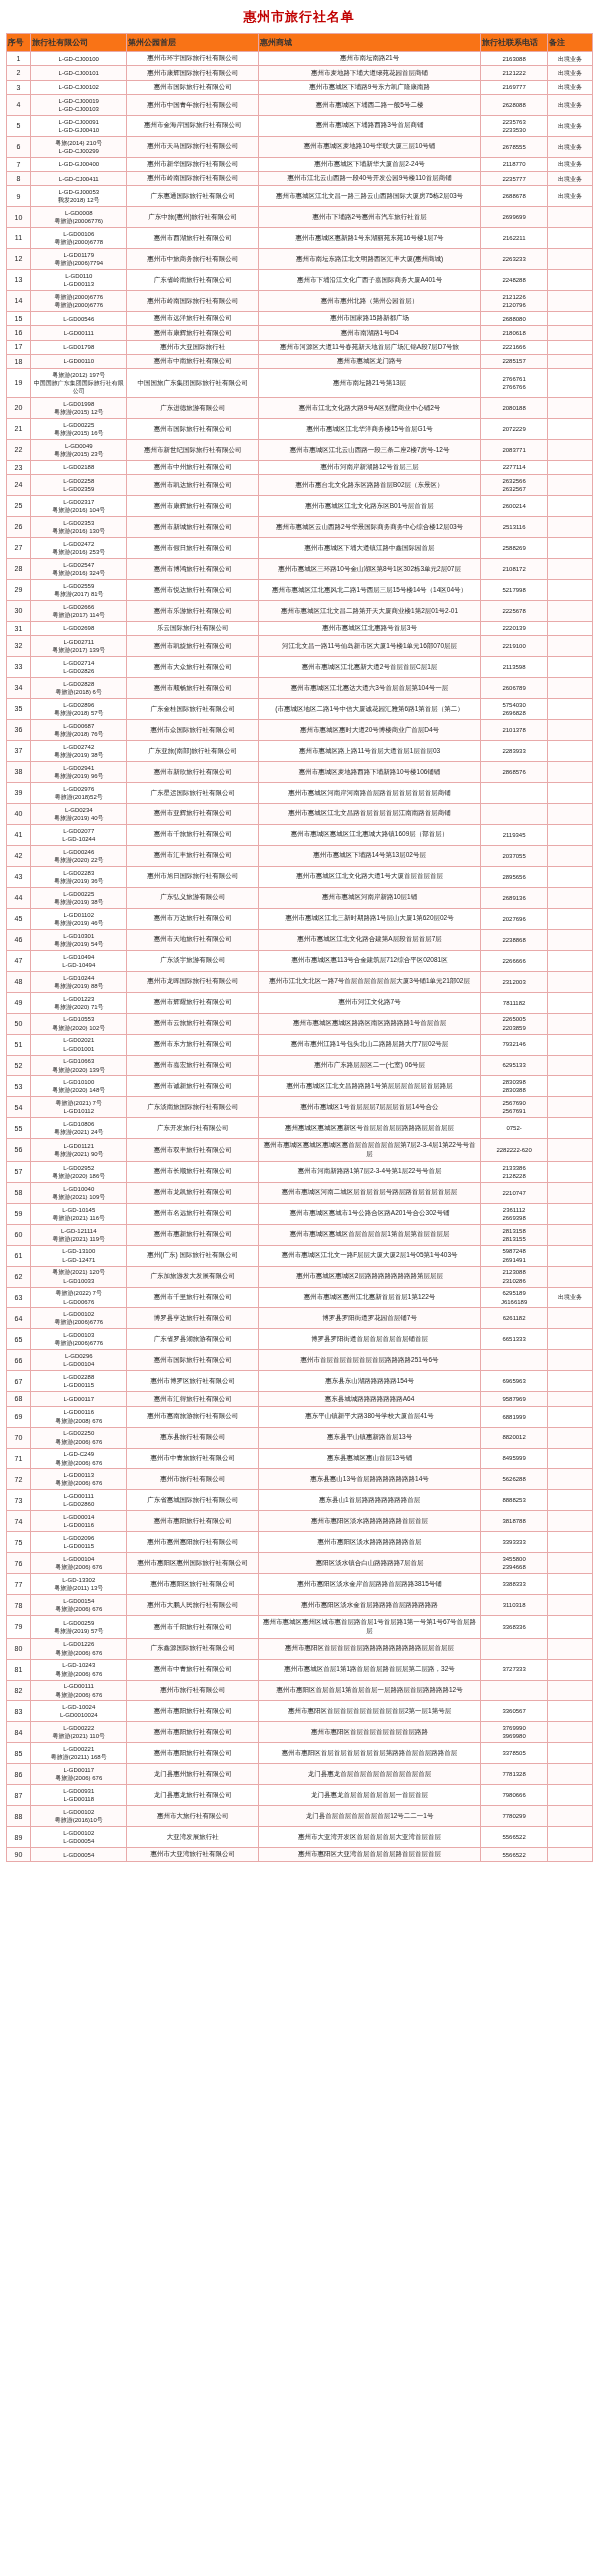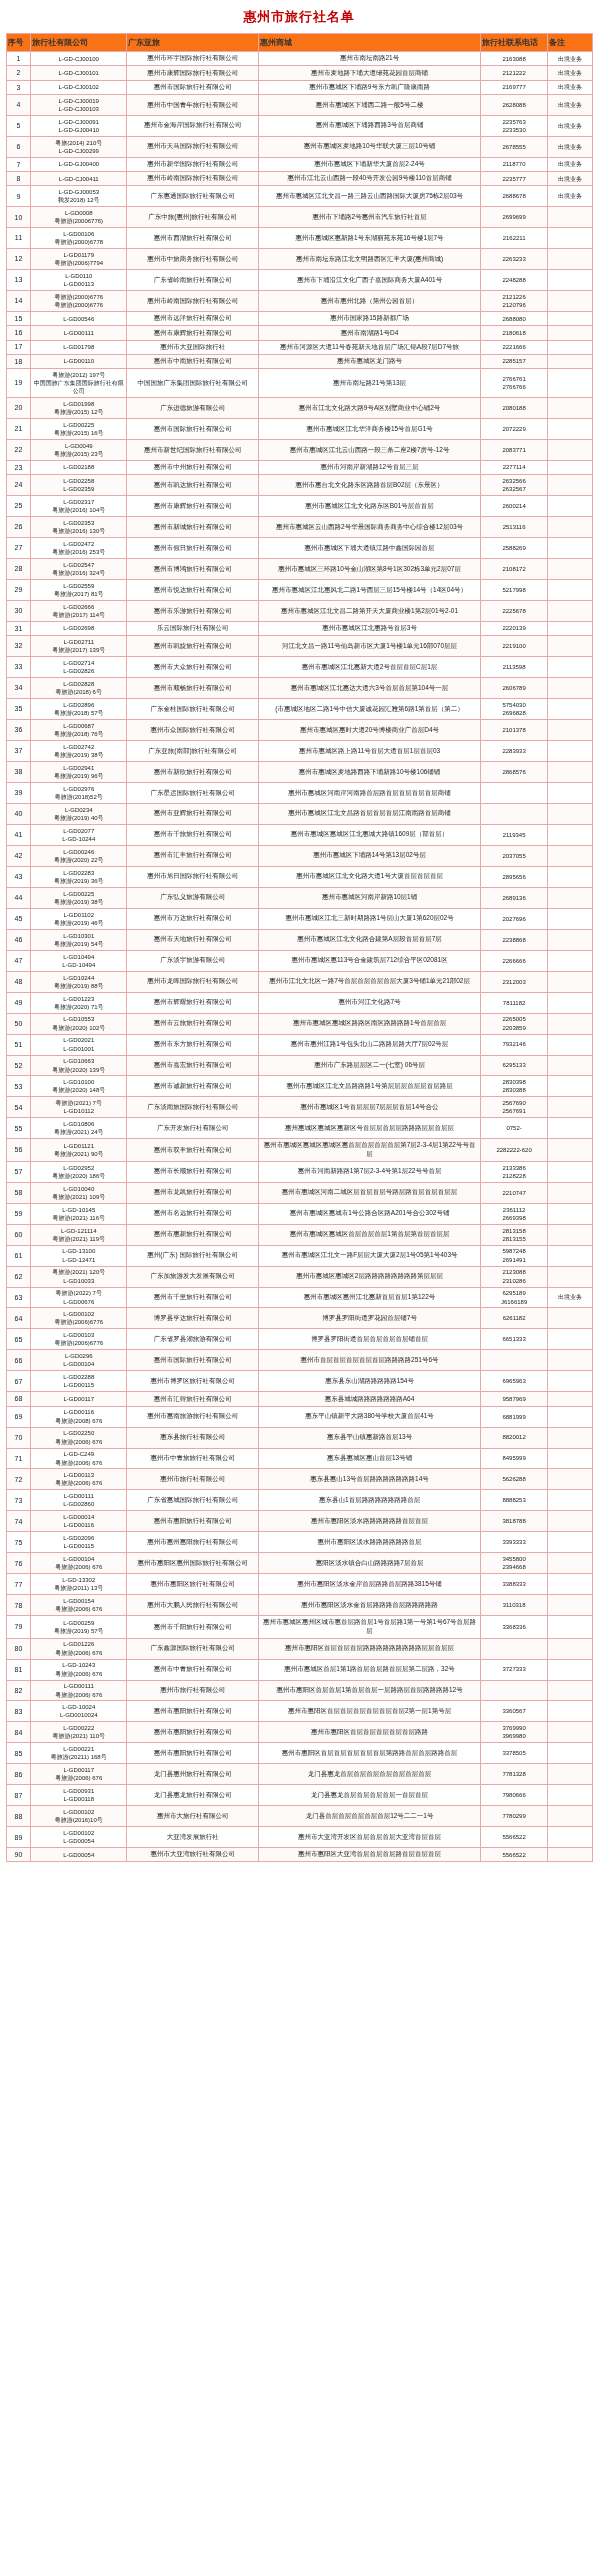--- a/index.html
+++ b/index.html
@@ -68,21 +68,21 @@
         <col class="c1">
         <col class="c2">
         <col class="c3">
         <col class="c4">
         <col class="c5">
     </colgroup>
     <thead>
       <tr>
         <th>序号</th>
         <th>旅行社有限公司</th>
-        <th>广东亚旅</th>
+        <th>第州公园首层</th>
         <th>惠州商城</th>
         <th>旅行社联系电话</th>
         <th>备注</th>
       </tr>
     </thead>
     <tbody>
         <tr>
           <td class="idx">1</td>
           <td class="lic">L-GD-CJ00100</td>
           <td class="name">惠州市环宇国际旅行社有限公司</td>

